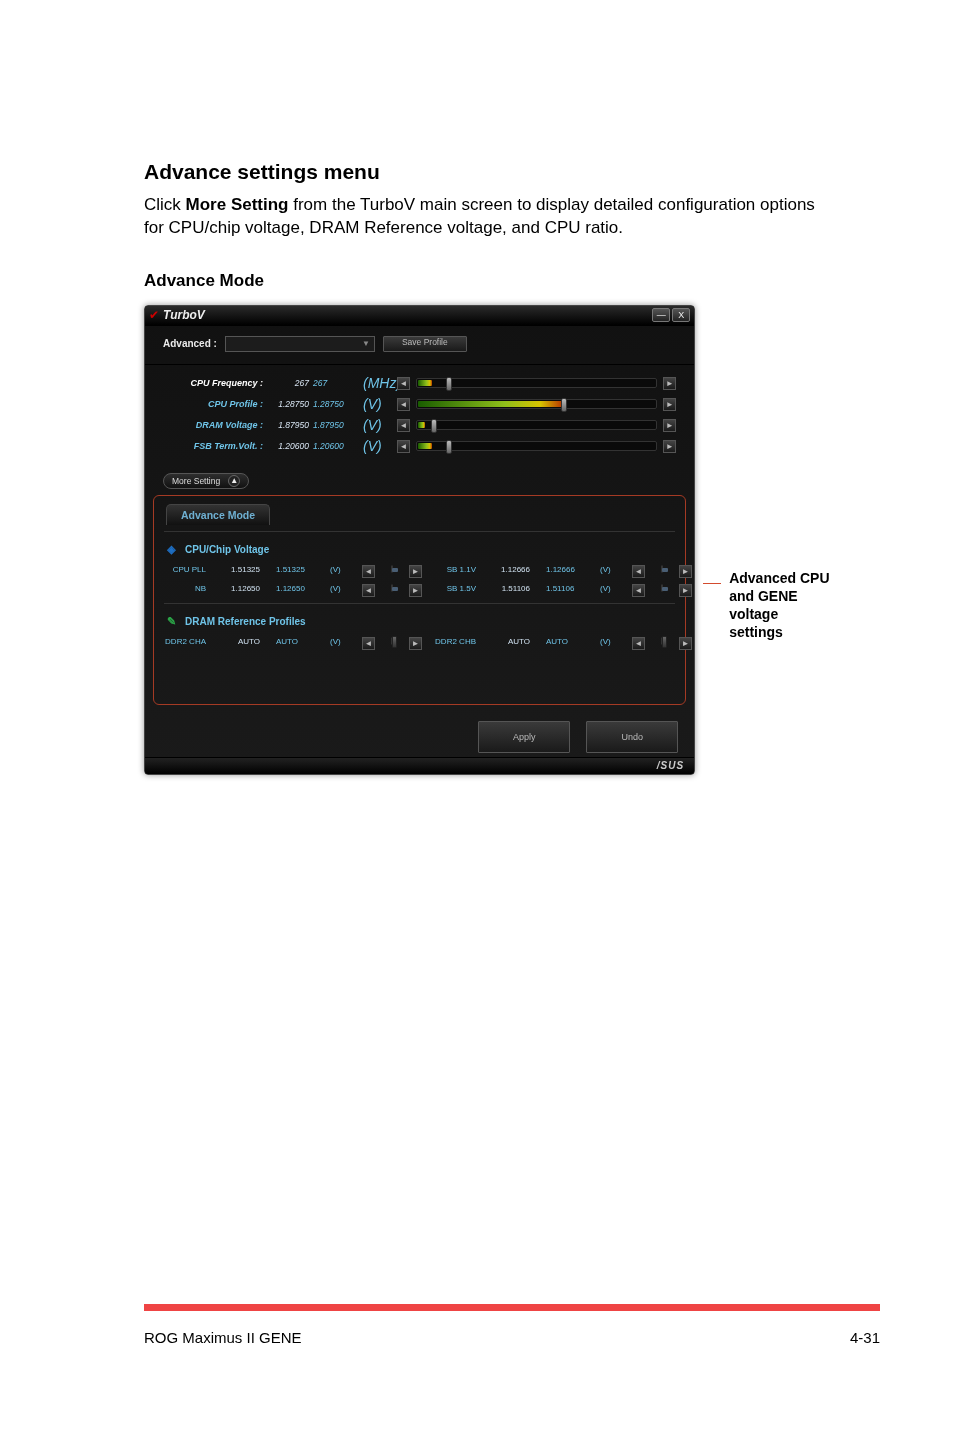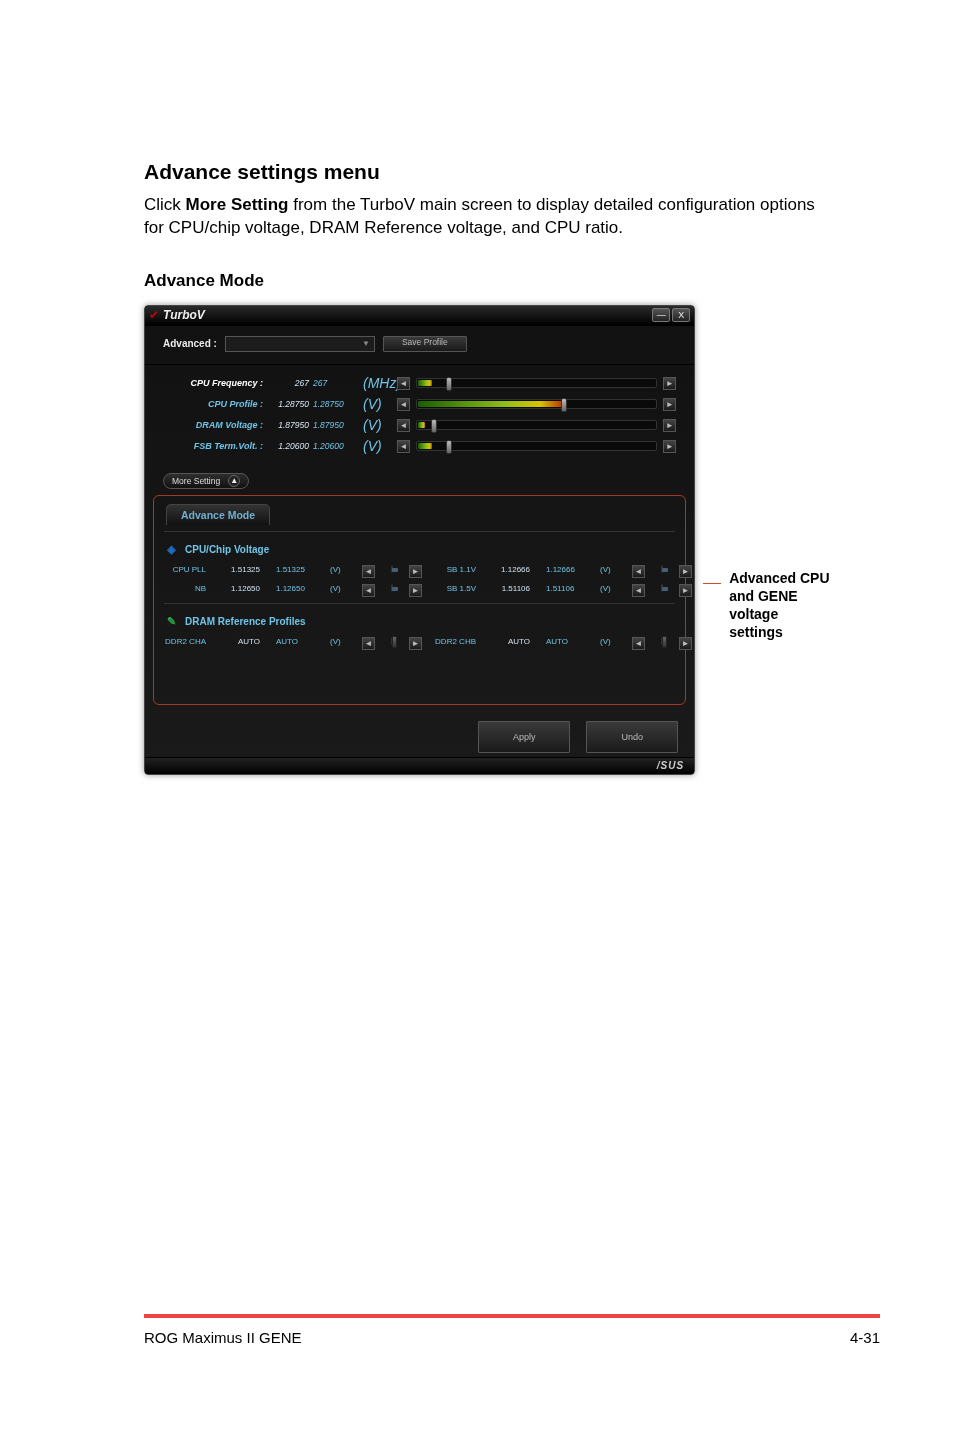--- a/index.html
+++ b/index.html
@@ -252,22 +252,22 @@
     margin-top: 278px;
     width: 18px;
     border-top: 1px solid #d34b2e;
   }
 
   .page-footer {
     position: absolute;
     left: 144px;
     right: 74px;
     bottom: 92px;
-    border-top: 4px solid #ef4444;
-    padding-top: 11px;
+    border-top: 7px solid #ef4444;
+    padding-top: 18px;
     display:flex; justify-content:space-between;
     font-size: 15px;
   }
 </style>
 </head>
 <body>
 
 <div class="page-content">
   <h2 class="section-title">Advance settings menu</h2>
   <p class="section-desc">

